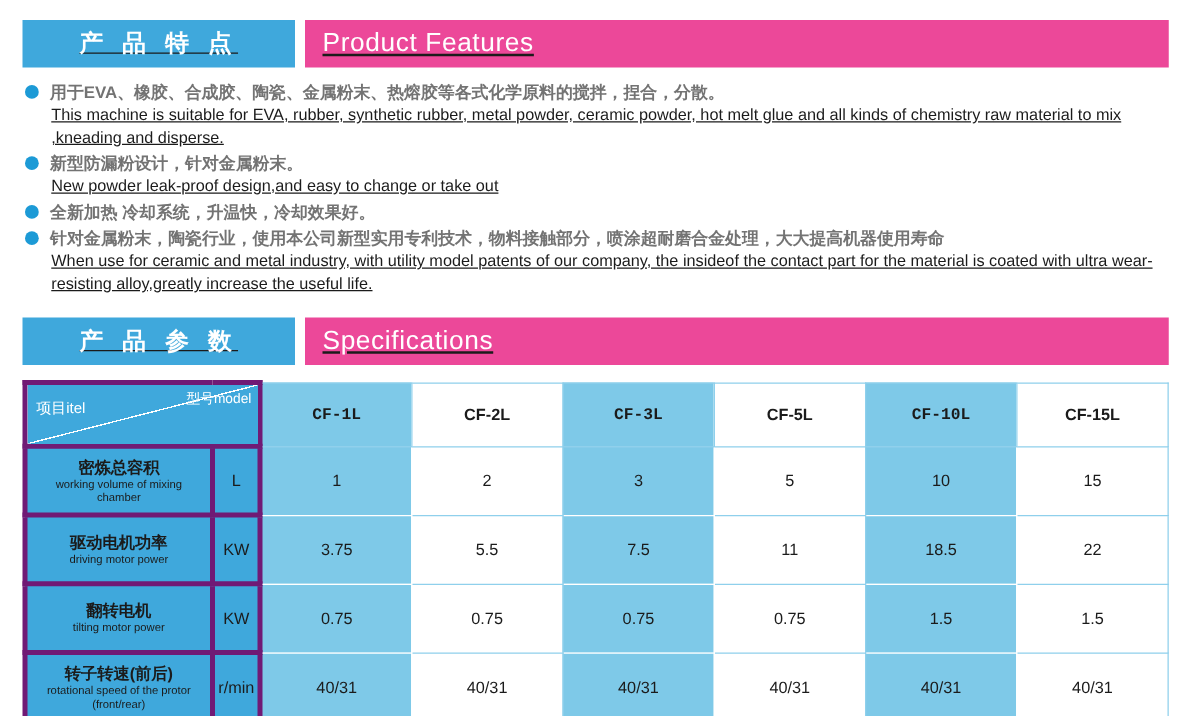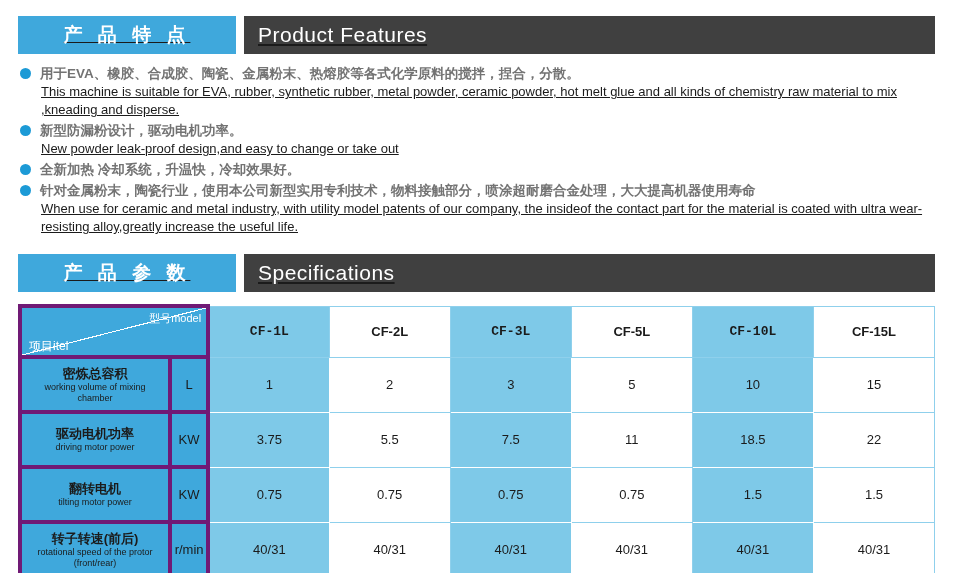--- a/index.html
+++ b/index.html
@@ -37,21 +37,21 @@
     font-size: 19px;
     letter-spacing: 5px;
     font-weight: bold;
   }
   .section-header .gap {
     width: 8px;
     background: #ffffff;
   }
   .section-header .en-box {
     flex: 1;
-    background: #404040;
+    background: #ec4899;
     color: #ffffff;
     display: flex;
     align-items: center;
     padding-left: 14px;
     font-size: 21px;
     letter-spacing: 0.5px;
   }
 
   #features-header { margin: 16px 18px 0 18px; }
   #specs-header { margin: 18px 18px 0 18px; }
@@ -129,21 +129,21 @@
     position: absolute;
     right: 5px;
     top: 3px;
     font-size: 11px;
     color: #ffffff;
     white-space: nowrap;
   }
   .corner-item {
     position: absolute;
     left: 7px;
-    bottom: 0;
+    bottom: 20px;
     font-size: 12px;
     color: #ffffff;
     white-space: nowrap;
     margin-top: 24px;
   }
   .model-head {
     background: #ffffff;
     font-weight: bold;
     font-size: 14.5px;
     color: #1b1b1b;
@@ -203,21 +203,21 @@
       <div class="bullet"></div>
       <div class="feature-text">
         <div class="feature-cn">用于EVA、橡胶、合成胶、陶瓷、金属粉末、热熔胶等各式化学原料的搅拌，捏合，分散。</div>
         <div class="feature-en">This machine is suitable for EVA, rubber, synthetic rubber, metal powder, ceramic powder, hot melt glue and all kinds of chemistry raw material to mix ,kneading and disperse.</div>
       </div>
     </div>
 
     <div class="feature-row">
       <div class="bullet"></div>
       <div class="feature-text">
-        <div class="feature-cn">新型防漏粉设计，驱动电机功率。</div>
+        <div class="feature-cn">新型防漏粉设计，针对金属粉末。</div>
         <div class="feature-en">New powder leak-proof design,and easy to change or take out</div>
       </div>
     </div>
 
     <div class="feature-row">
       <div class="bullet"></div>
       <div class="feature-text">
         <div class="feature-cn">全新加热 冷却系统，升温快，冷却效果好。</div>
       </div>
     </div>

